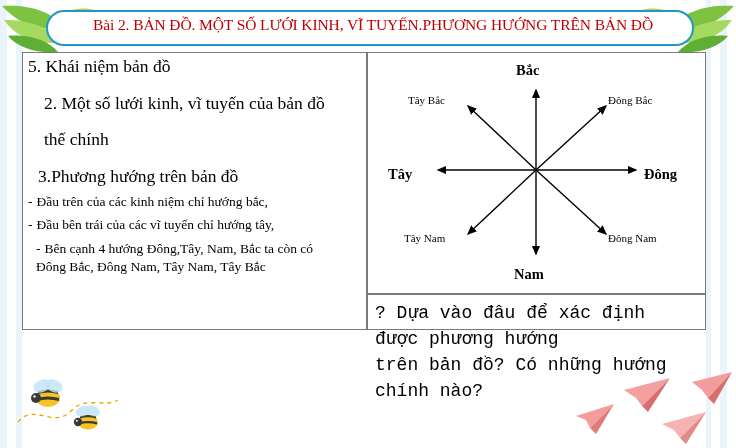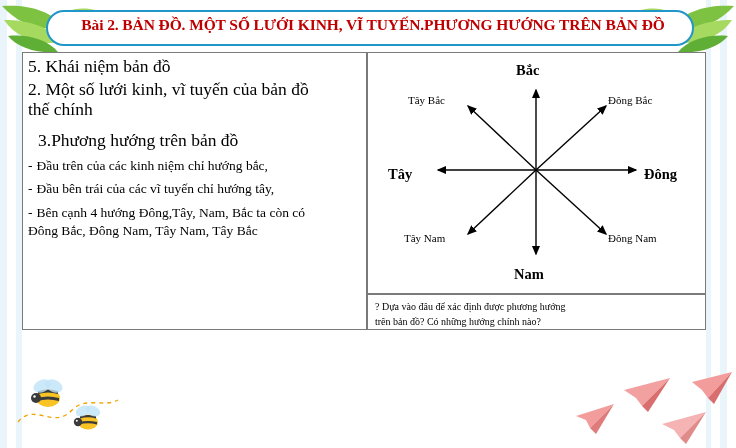--- a/index.html
+++ b/index.html
@@ -57,21 +57,21 @@
     z-index: 5;
     box-sizing: border-box;
   }
   .title-text {
     position: absolute;
     left: 50px;
     top: 16px;
     width: 646px;
     text-align: center;
     font-size: 15.5px;
-    font-weight: bold;
+    font-weight: normal;
     color: #c00000;
     letter-spacing: -0.1px;
     z-index: 6;
     white-space: nowrap;
   }
 
   
   .content-frame {
     position: absolute;
     left: 22px;
@@ -113,34 +113,34 @@
   }
   .outline-item {
     font-size: 17.5px;
     line-height: 1.18;
     margin: 0 0 2px 0;
     white-space: nowrap;
   }
   .outline-2 {
     font-size: 17.5px;
     line-height: 1.18;
-    margin: 0;
+    margin: 16px;
   }
   .outline-3 {
     font-size: 17.5px;
     margin: 10px 0 6px 10px;
   }
   .bullet {
     font-size: 13.5px;
     line-height: 1.3;
     margin: 0 0 6px 0;
     text-indent: 0;
   }
   .bullet .dash { margin-right: 4px; }
-  .bullet.indent { margin-left: 0; font-family: Liberation Serif, serif; }
+  .bullet.indent { margin-left: 8px; font-family: Liberation Serif, serif; }
 
   
   .compass-panel {
     position: absolute;
     left: 368px;
     top: 54px;
     width: 337px;
     height: 238px;
     z-index: 6;
   }
@@ -168,23 +168,24 @@
     left: 0; top: 0;
   }
 
   
   .question-box {
     position: absolute;
     left: 375px;
     top: 300px;
     width: 322px;
     z-index: 6;
-    font-size: 10px;
+    font-size: 18px;
     line-height: 1.45;
     color: #000000;
+    font-family: Liberation Mono, monospace;
   }
 
   
   .bee-group { position: absolute; z-index: 7; }
   .bee-1 { left: 22px; top: 378px; }
   .bee-2 { left: 66px; top: 404px; }
   .bee-trail { position: absolute; left: 14px; top: 392px; z-index: 6; }
 
   
   .planes { position: absolute; right: 0px; bottom: 0px; z-index: 7; }

